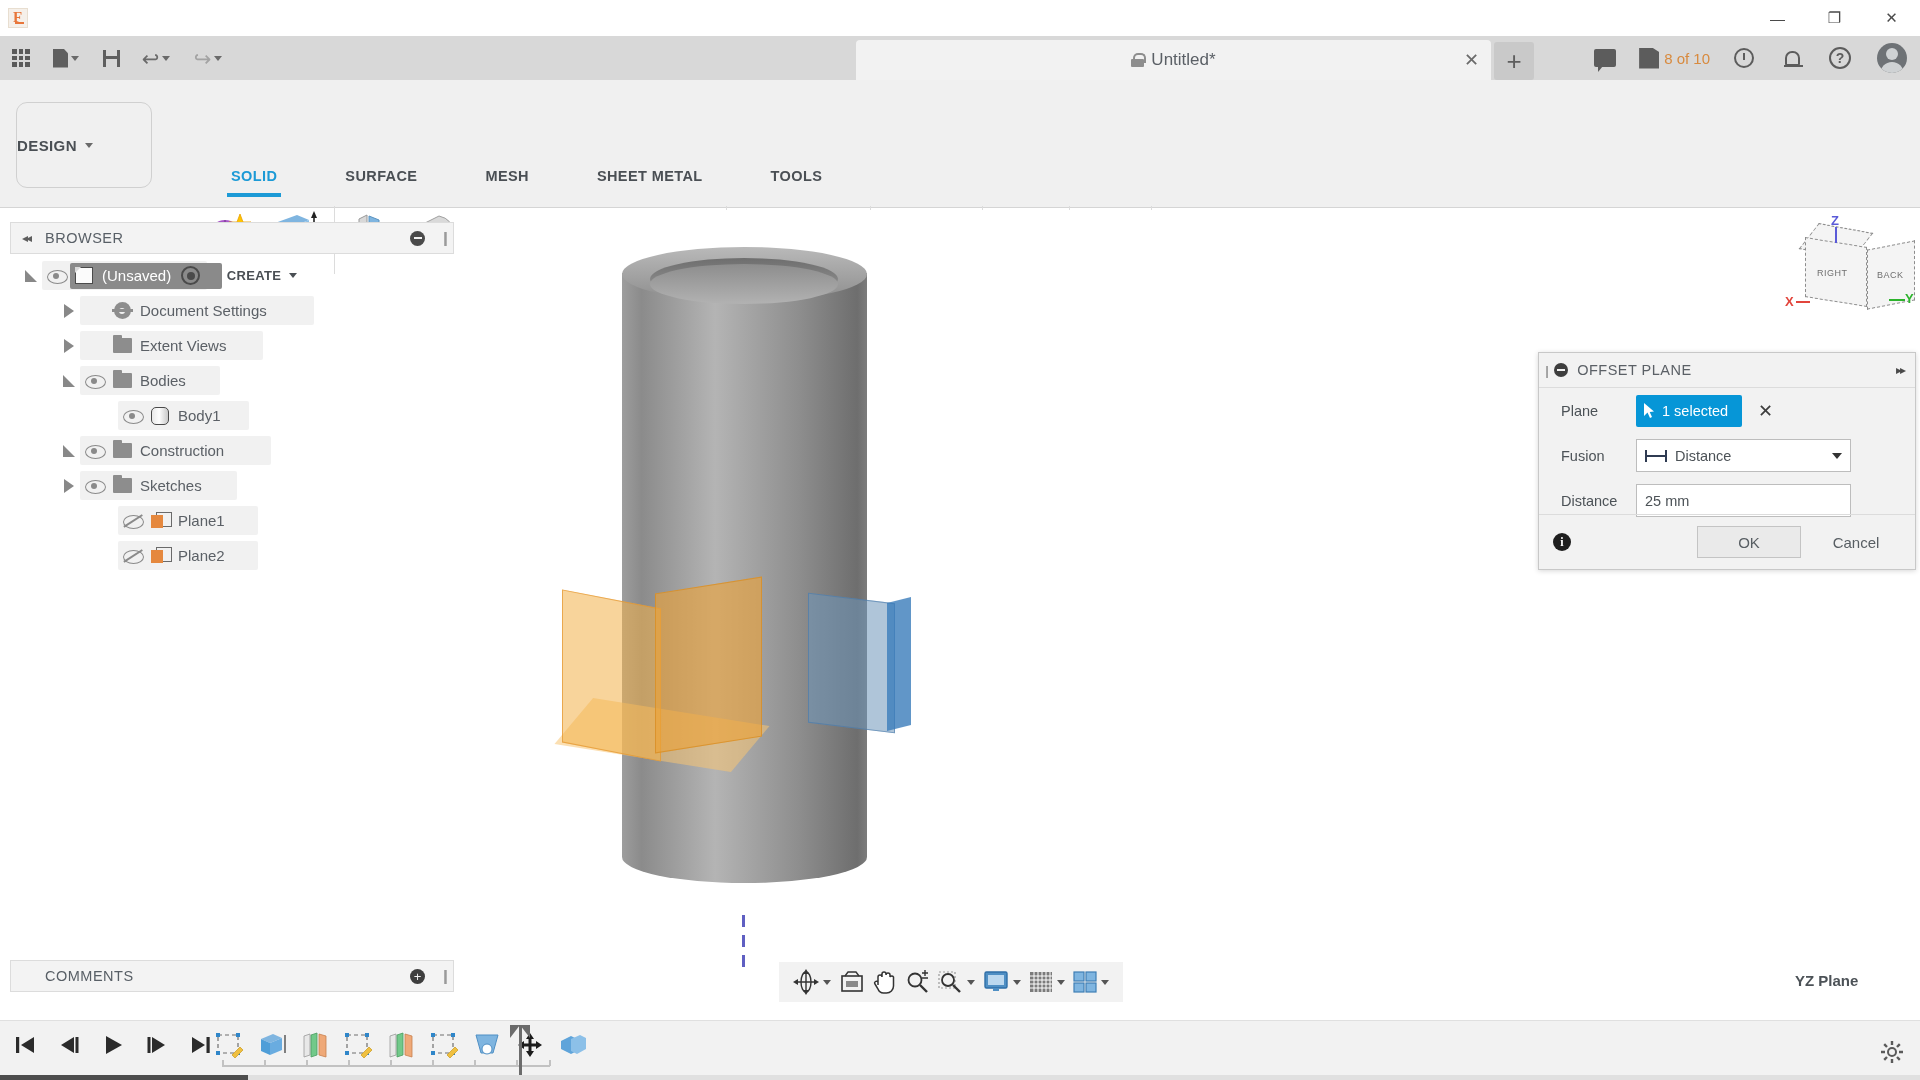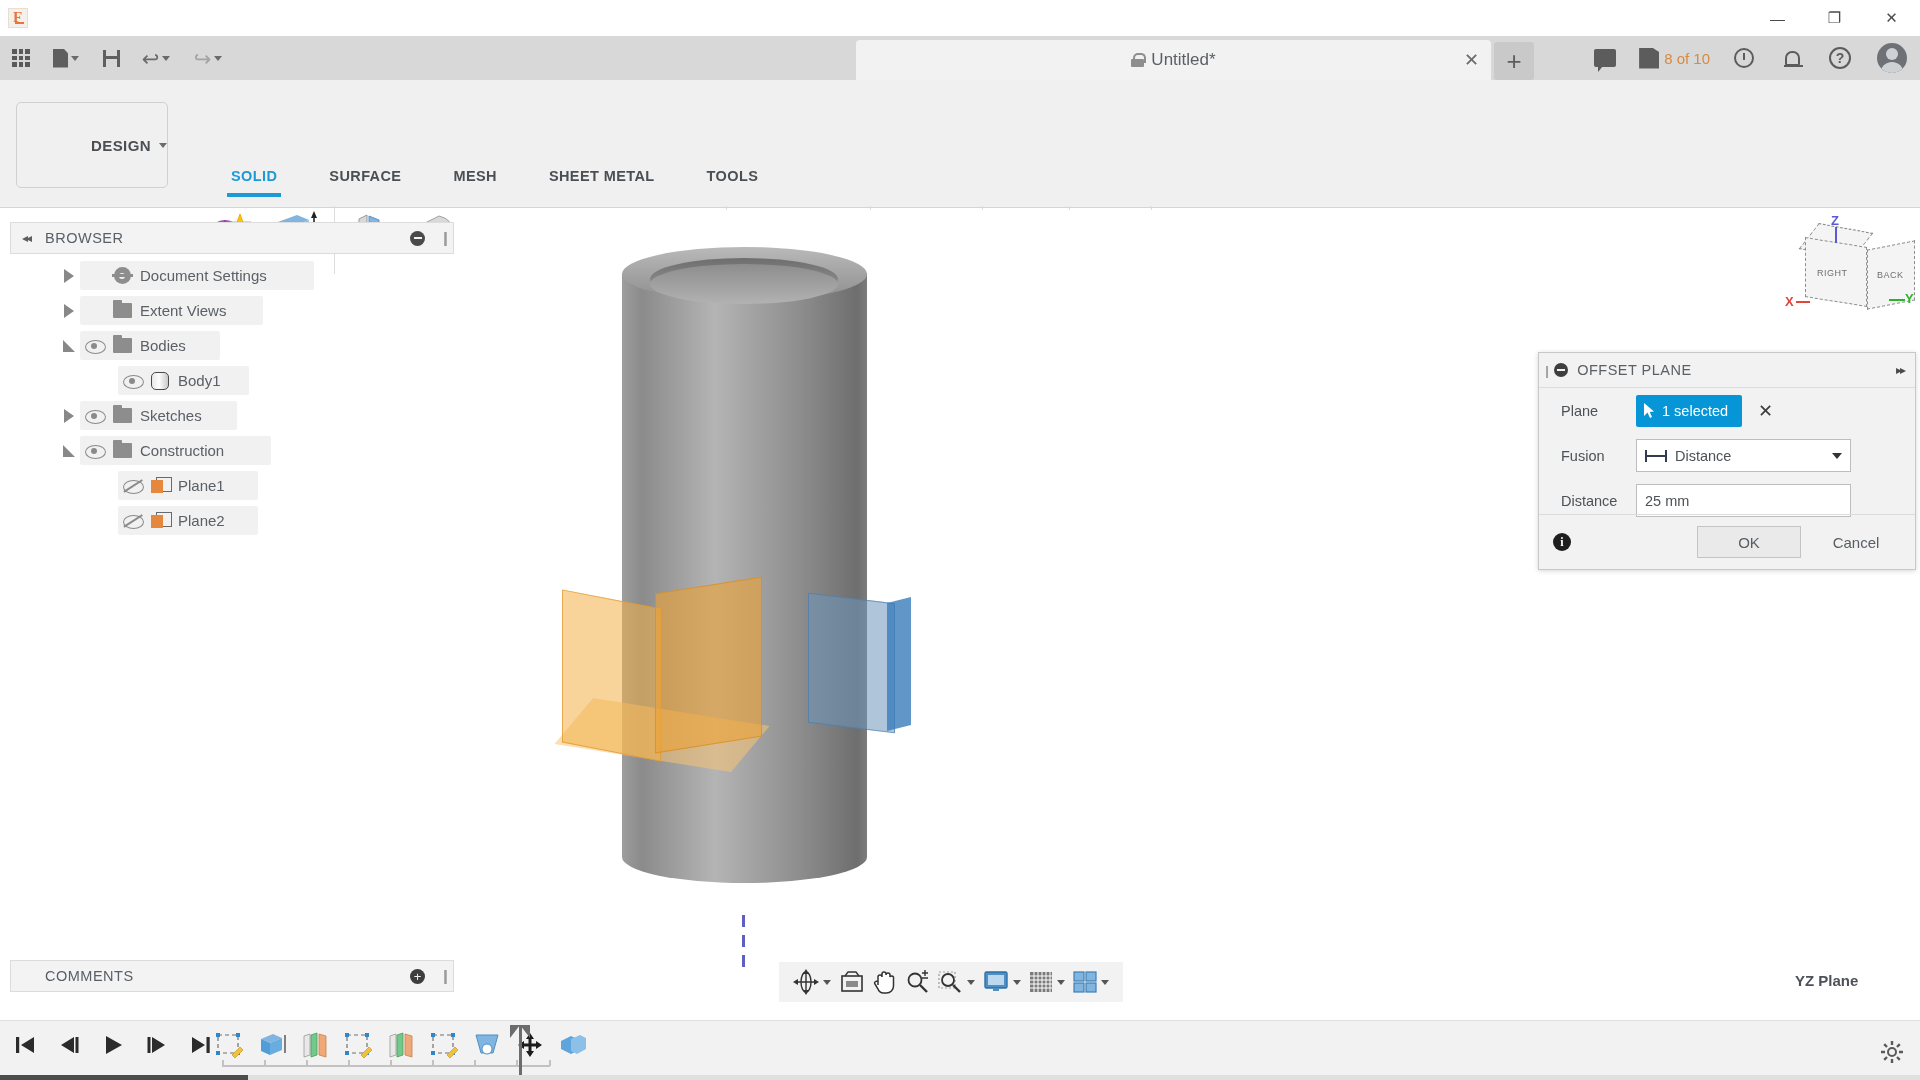--- a/index.html
+++ b/index.html
@@ -133,27 +133,27 @@
   }
   .avatar::before{content:"";position:absolute;left:9px;top:5px;width:12px;height:12px;border-radius:50%;background:#cfd2d4;}
   .avatar::after{content:"";position:absolute;left:3px;top:19px;width:24px;height:16px;border-radius:12px 12px 0 0;background:#cfd2d4;}
 
   
   .ribbon {
     position:absolute; left:0; top:80px; width:1920px; height:128px;
     background:#f0f0f0; border-bottom:1px solid #d5d5d5;
   }
   .design-btn {
-    position:absolute; left:16px; top:22px; width:152px; height:86px;
-    background:#f0f0f0; border:1px solid #d0d0d0; border-radius:5px;
-    display:flex; align-items:center; justify-content:flex-end;
+    position:absolute; left:16px; top:22px; width:136px; height:86px;
+    background:#f0f0f0; border:1px solid #d0d0d0; border-radius:11px;
+    display:flex; align-items:center; justify-content:flex-start;
   }
   .design-btn-label { font-size:15px; font-weight:bold; color:#4a4f54; letter-spacing:0.4px; }
   .ribbon-tabs {
-    position:absolute; left:205px; top:88px; display:flex; gap:0;
+    position:absolute; left:205px; top:88px; display:flex; gap:16px;
   }
   .rtab {
     font-size:14.5px; font-weight:bold; color:#4a4f54; letter-spacing:0.4px;
     padding:0 26px; position:relative; height:22px;
   }
   .rtab.active { color:#1c9ad6; }
   .rtab.active::after {
     content:""; position:absolute; left:22px; right:22px; bottom:-7px; height:4px; background:#1c9ad6;
   }
   .ribbon-groups {
@@ -732,20 +732,38 @@
     <span class="bh-arrows">◂◂</span>
     <span class="bh-title">BROWSER</span>
     <span class="bh-min">
         <i></i>
       </span>
     <span class="bh-grip">|||</span>
   </div>
 
   <div class="tree" id="tree">
       <div class="tnode">
+        <div class="tnode-bg" style="left: 22px; width: 165.4px;"></div>
+        <div style="width: 0px; flex: 0 0 auto;"></div>
+        <div class="twist">
+          <span class="twist-open"></span>
+        </div>
+        <div class="eye">
+          <span class="eye-glyph"></span>
+        </div>
+        <div class="sel-pill" style="left: 50px; width: 152px;"></div>
+        <div class="ticon">
+          <span class="ic-cube"></span>
+        </div>
+        <span class="tlabel selected">(Unsaved)</span>
+        <span class="radio-dot">
+          <i></i>
+        </span>
+      </div>
+      <div class="tnode">
         <div class="tnode-bg" style="left: 60px; width: 234.2px;"></div>
         <div style="width: 38px; flex: 0 0 auto;"></div>
         <div class="twist">
           <span class="twist-closed"></span>
         </div>
         <div class="eye"></div>
         <div class="ticon">
           <span class="ic-gear"></span>
         </div>
         <span class="tlabel">Document Settings</span>
@@ -782,46 +800,46 @@
         <div class="twist"></div>
         <div class="eye">
           <span class="eye-glyph"></span>
         </div>
         <div class="ticon">
           <span class="ic-body"></span>
         </div>
         <span class="tlabel">Body1</span>
       </div>
       <div class="tnode">
+        <div class="tnode-bg" style="left: 60px; width: 191.2px;"></div>
+        <div style="width: 38px; flex: 0 0 auto;"></div>
+        <div class="twist">
+          <span class="twist-open"></span>
+        </div>
+        <div class="eye">
+          <span class="eye-glyph"></span>
+        </div>
+        <div class="ticon">
+          <span class="ic-folder"></span>
+        </div>
+        <span class="tlabel">Construction</span>
+      </div>
+      <div class="tnode">
         <div class="tnode-bg" style="left: 60px; width: 156.8px;"></div>
         <div style="width: 38px; flex: 0 0 auto;"></div>
         <div class="twist">
           <span class="twist-closed"></span>
         </div>
         <div class="eye">
           <span class="eye-glyph"></span>
         </div>
         <div class="ticon">
           <span class="ic-folder"></span>
         </div>
         <span class="tlabel">Sketches</span>
-      </div>
-      <div class="tnode">
-        <div class="tnode-bg" style="left: 60px; width: 191.2px;"></div>
-        <div style="width: 38px; flex: 0 0 auto;"></div>
-        <div class="twist">
-          <span class="twist-open"></span>
-        </div>
-        <div class="eye">
-          <span class="eye-glyph"></span>
-        </div>
-        <div class="ticon">
-          <span class="ic-folder"></span>
-        </div>
-        <span class="tlabel">Construction</span>
       </div>
       <div class="tnode">
         <div class="tnode-bg" style="left: 98px; width: 139.6px;"></div>
         <div style="width: 76px; flex: 0 0 auto;"></div>
         <div class="twist"></div>
         <div class="eye eye-off">
           <span class="eye-glyph">
             <span class="eye-slash"></span>
           </span>
         </div>

